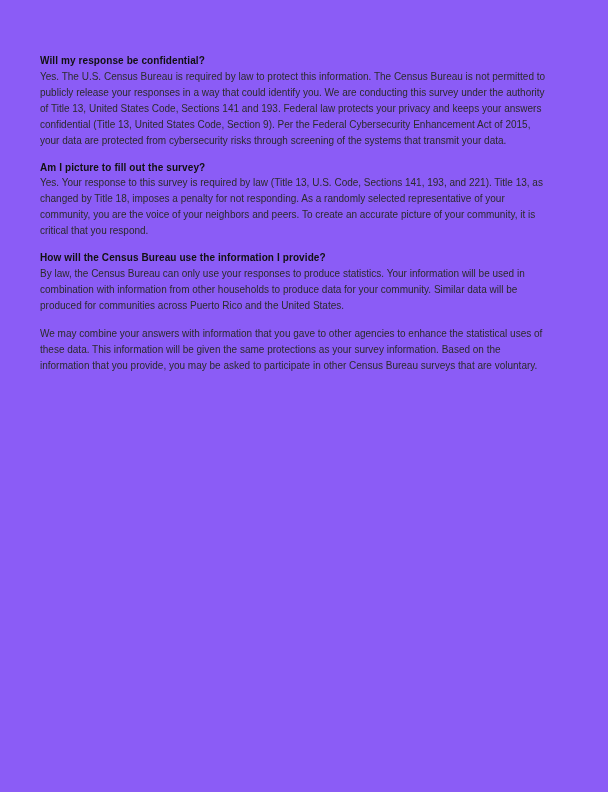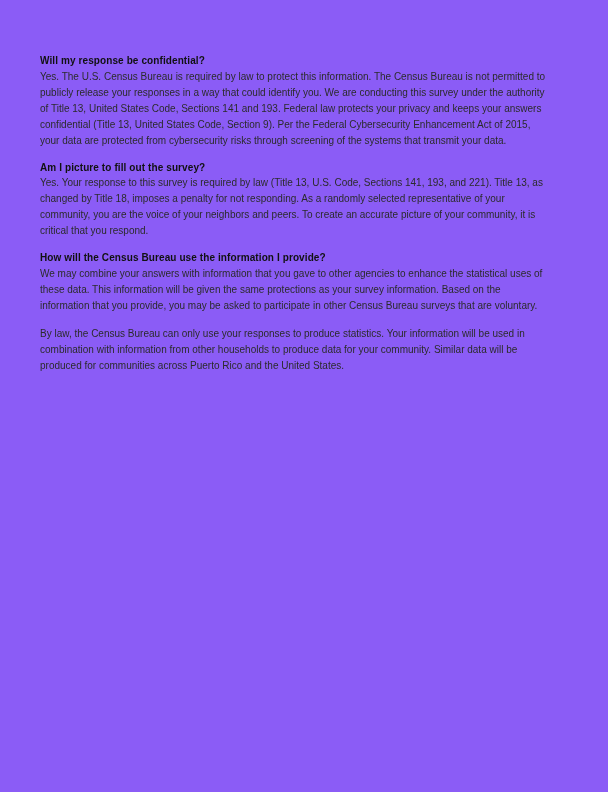--- a/index.html
+++ b/index.html
@@ -54,17 +54,17 @@
     <p class="answer-paragraph">Yes. The U.S. Census Bureau is required by law to protect this information. The Census Bureau is not permitted to publicly release your responses in a way that could identify you. We are conducting this survey under the authority of Title 13, United States Code, Sections 141 and 193. Federal law protects your privacy and keeps your answers confidential (Title 13, United States Code, Section 9). Per the Federal Cybersecurity Enhancement Act of 2015, your data are protected from cybersecurity risks through screening of the systems that transmit your data.</p>
   </section>
 
   <section class="qa-section">
     <h2 class="question-heading">Am I picture to fill out the survey?</h2>
     <p class="answer-paragraph">Yes. Your response to this survey is required by law (Title 13, U.S. Code, Sections 141, 193, and 221). Title 13, as changed by Title 18, imposes a penalty for not responding. As a randomly selected representative of your community, you are the voice of your neighbors and peers. To create an accurate picture of your community, it is critical that you respond.</p>
   </section>
 
   <section class="qa-section">
     <h2 class="question-heading">How will the Census Bureau use the information I provide?</h2>
+    <p class="answer-paragraph">By law, the Census Bureau can only use your responses to produce statistics. Your information will be used in combination with information from other households to produce data for your community. Similar data will be produced for communities across Puerto Rico and the United States.</p>
     <p class="answer-paragraph">We may combine your answers with information that you gave to other agencies to enhance the statistical uses of these data. This information will be given the same protections as your survey information. Based on the information that you provide, you may be asked to participate in other Census Bureau surveys that are voluntary.</p>
-    <p class="answer-paragraph">By law, the Census Bureau can only use your responses to produce statistics. Your information will be used in combination with information from other households to produce data for your community. Similar data will be produced for communities across Puerto Rico and the United States.</p>
   </section>
 
 </div>
 
 </body></html>

